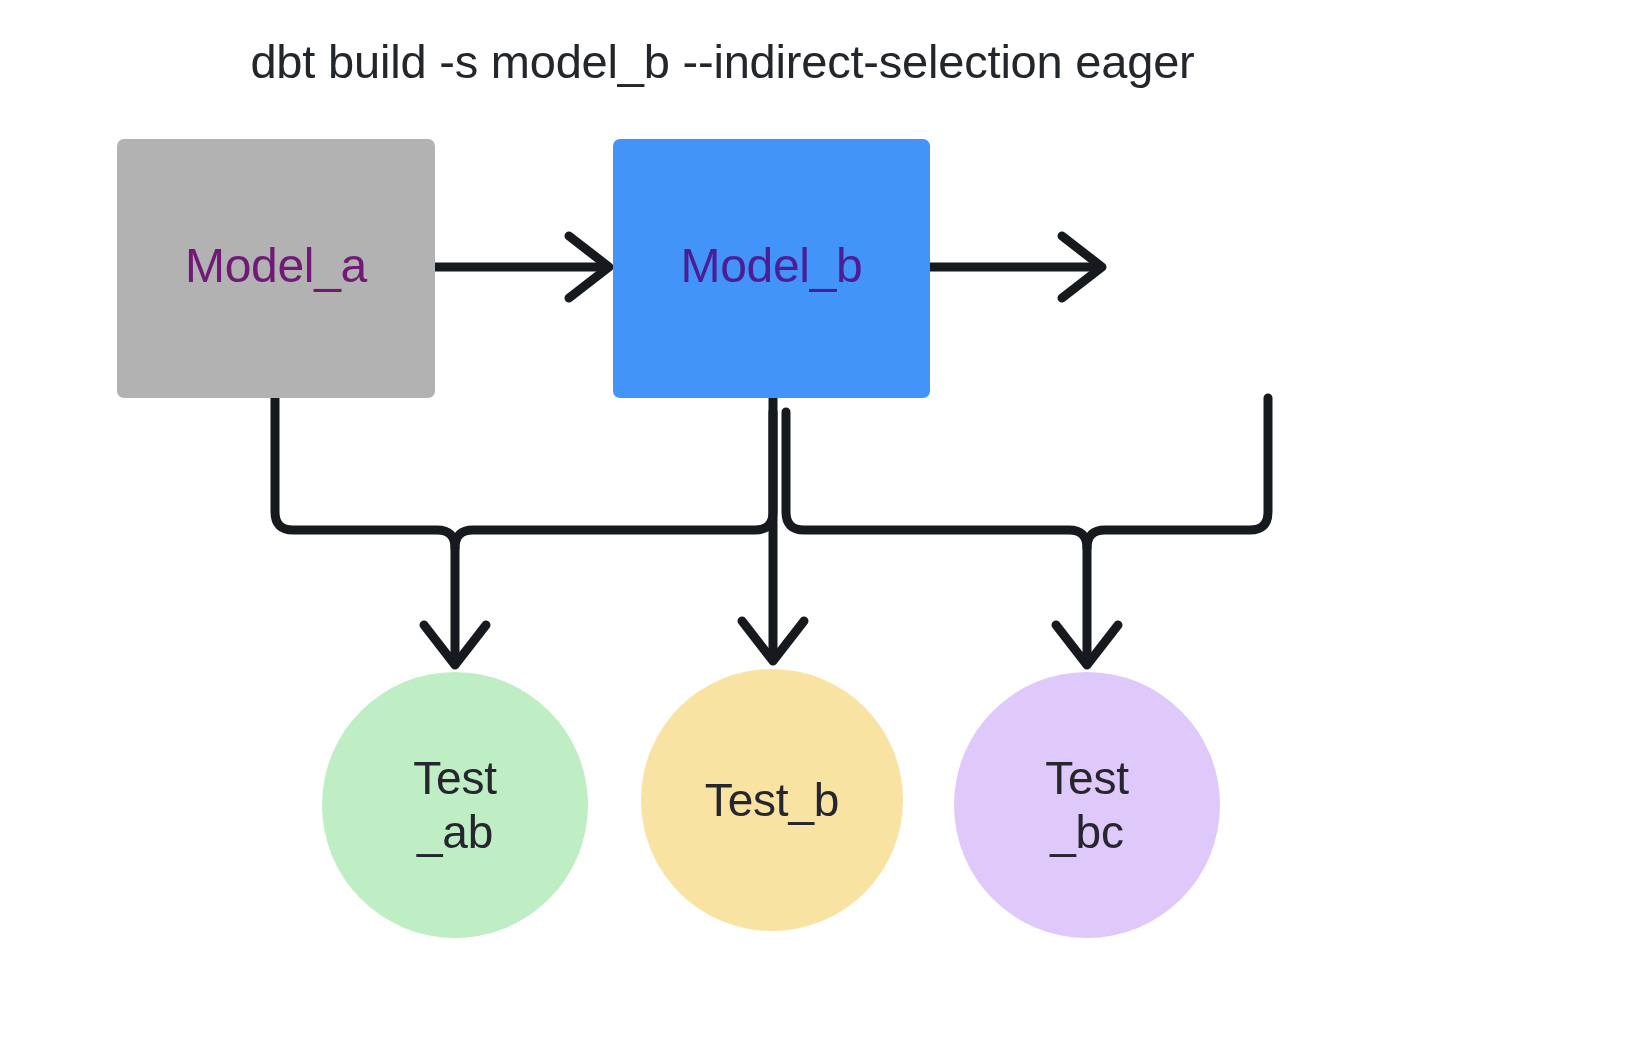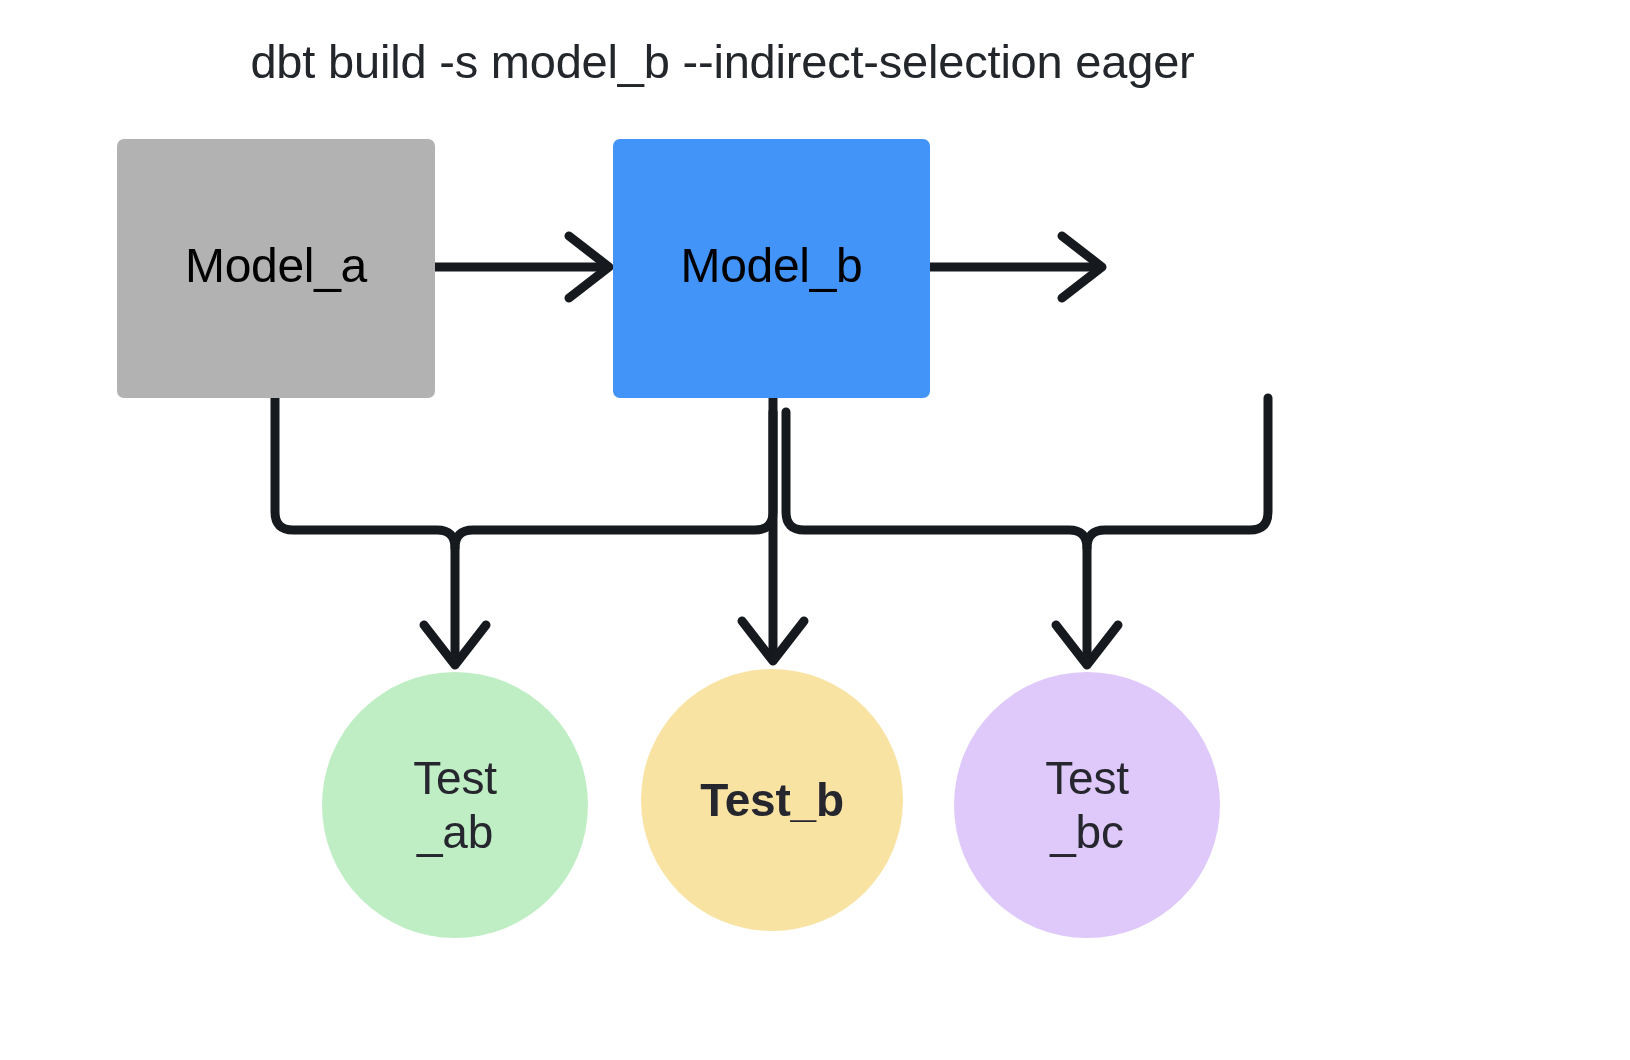--- a/index.html
+++ b/index.html
@@ -65,21 +65,20 @@
   .test-label {
     font-size: 46px;
     line-height: 54px;
     color: #26262e;
     letter-spacing: -0.2px;
     text-align: center;
     white-space: pre-line;
   }
   .test-label.single {
     line-height: 52px;
-    font-weight: bold;
   }
 </style>
 </head>
 <body>
 
 <div id="stage">
 
   <div class="diagram-title">dbt build -s model_b --indirect-selection eager</div>
 
   <svg id="edges" viewBox="0 0 1630 1060" xmlns="http://www.w3.org/2000/svg">
@@ -121,25 +120,25 @@
         <path d="M 424 625 L 455 665 L 486 625"></path>
       </g>
       <g>
         <path d="M 1056 625 L 1087 665 L 1118 625"></path>
       </g>
 
     </g>
   </svg>
 
   <div class="model-node" style="left:117px; top:139px; width:318px; height:259px; background:#b2b2b2;">
-    <span class="model-label" style="color:#000000;">Model_a</span>
+    <span class="model-label" style="color:#701a75;">Model_a</span>
   </div>
 
   <div class="model-node" style="left:613px; top:139px; width:317px; height:259px; background:#4294f8;">
-    <span class="model-label" style="color:#000000;text-align:right;">Model_b</span>
+    <span class="model-label" style="color:#4c1d95;text-align:right;">Model_b</span>
   </div>
 
 
   <div class="test-node" style="left:322px; top:672px; width:266px; height:266px; background:#bfeec5;">
     <span class="test-label">Test
 _ab</span>
   </div>
 
   <div class="test-node" style="left:641px; top:669px; width:262px; height:262px; background:#f8e3a3;">
     <span class="test-label single">Test_b</span>

